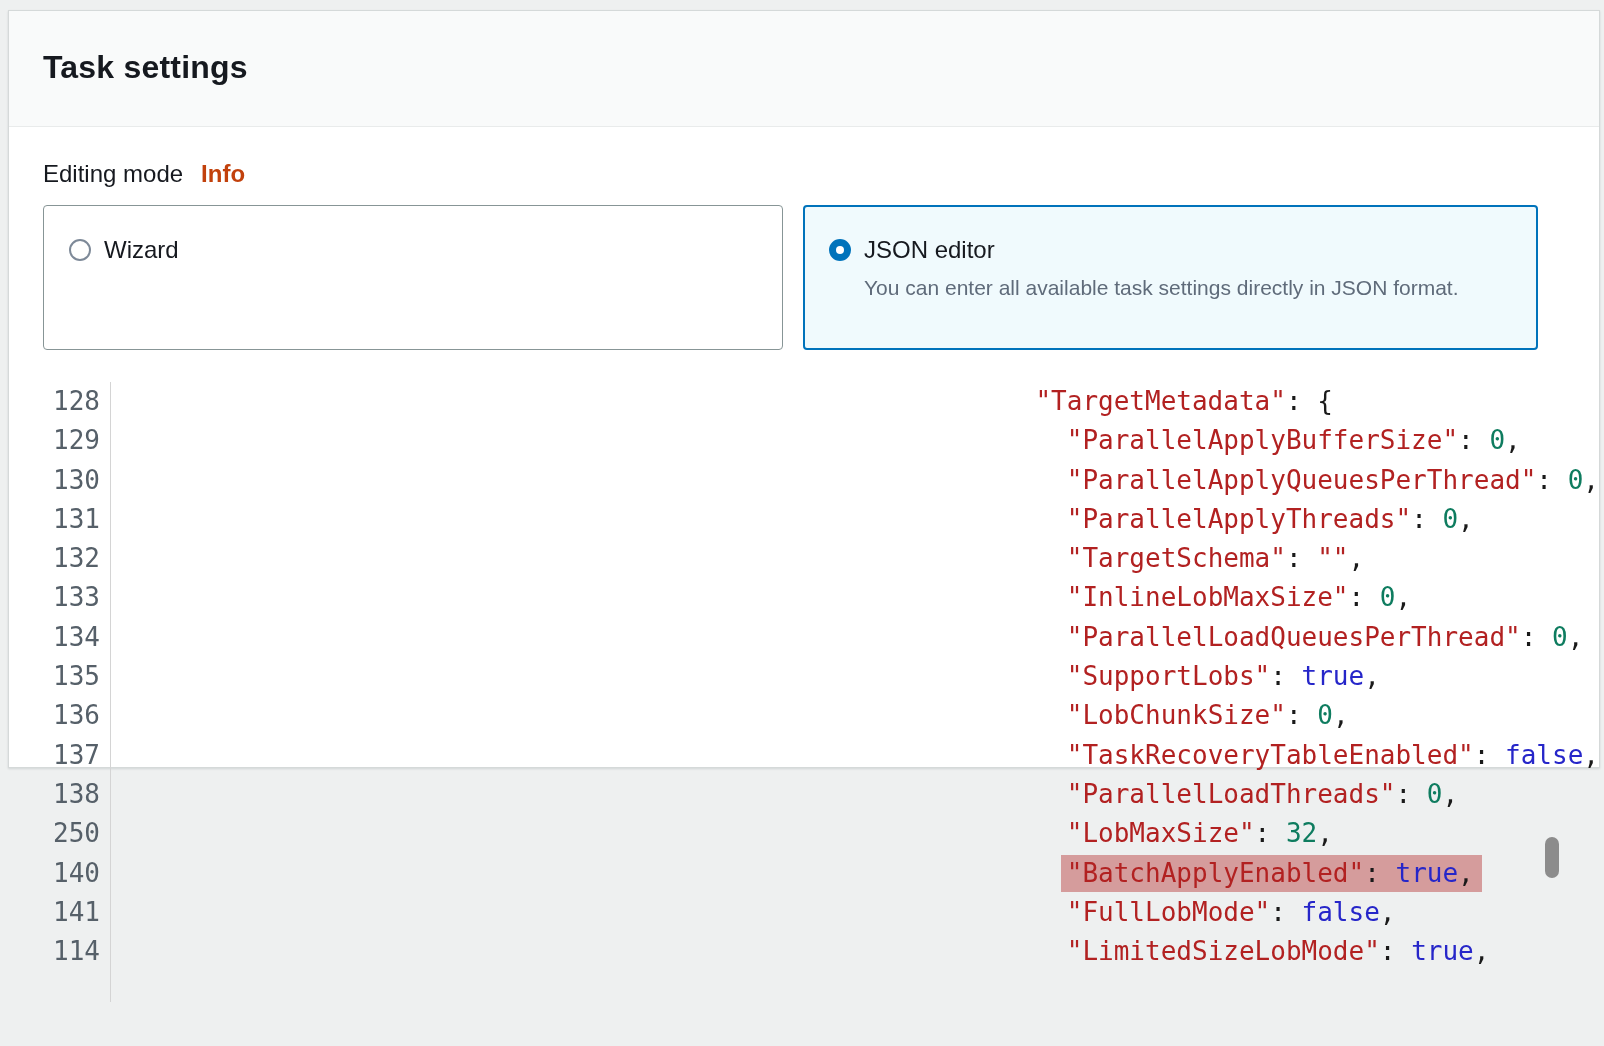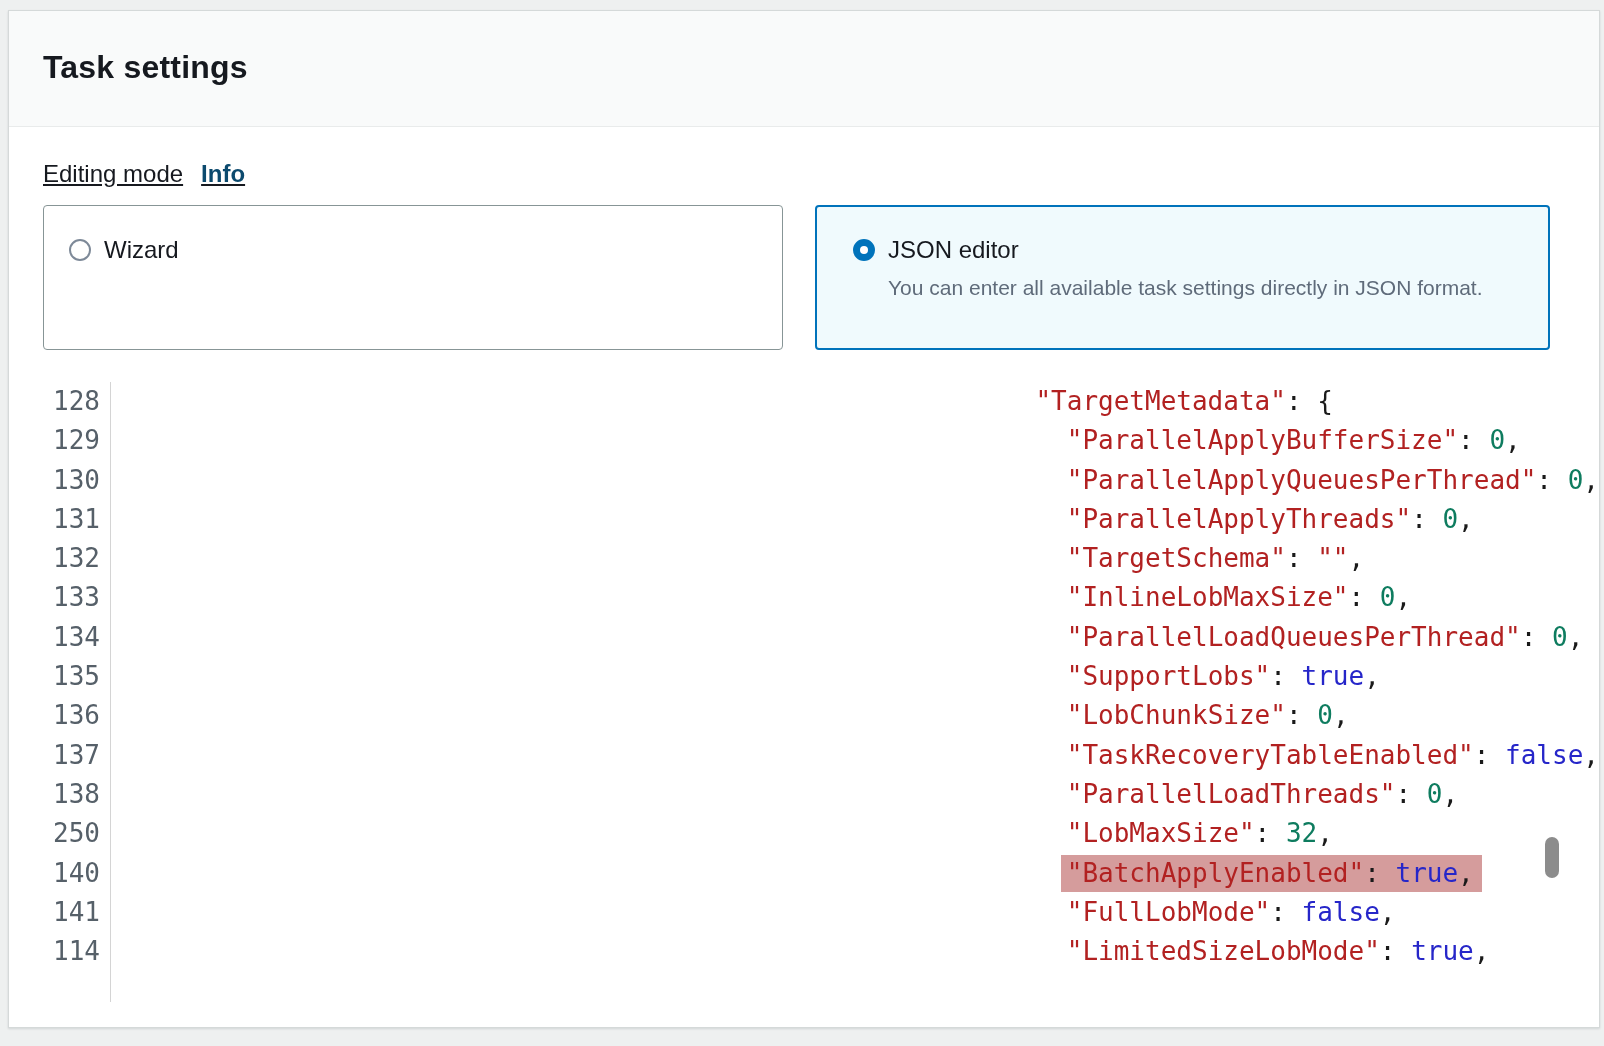--- a/index.html
+++ b/index.html
@@ -7,21 +7,21 @@
   body {
     background:#eef0f0;
     font-family:"Liberation Sans", sans-serif;
     color:#16191f;
     position:relative;
     overflow:hidden;
   }
   .card {
     position:absolute;
     left:8px; top:10px;
-    width:1592px; height:1018px;
+    width:1592px; height:758px;
     background:#ffffff;
     border:1px solid #d5d9d9;
     box-shadow:0 1px 2px rgba(0,28,36,0.12);
   }
   .card-header {
     height:116px;
     background:#f9fafa;
     border-bottom:1px solid #e9ebeb;
     padding:38px 0 0 34px;
   }
@@ -31,25 +31,24 @@
     color:#16191f;
     letter-spacing:0.2px;
   }
   .card-body { padding:0 34px; }
   .editing-row {
     margin-top:33px;
     display:flex;
     align-items:baseline;
     gap:18px;
     font-size:24px;
-    text-decoration:underline;
   }
   .editing-label { color:#16191f; }
   .info-link {
-    color:#0c4a6e;
+    color:#c2410c;
     font-weight:700;
     text-decoration:none;
     cursor:pointer;
   }
   .tiles {
     margin-top:17px;
     display:flex;
     gap:20px;
   }
   .tile {
@@ -57,22 +56,21 @@
     border-radius:4px;
     padding:30px 24px 0 25px;
     background:#ffffff;
     border:1px solid #879596;
   }
   .tile.wizard { width:740px; }
   .tile.selected {
     width:735px;
     border:2px solid #0073bb;
     background:#f0fafd;
-    padding:29px 23px 0 36px;
-    margin-left:12px;
+    padding:29px 23px 0 24px;
   }
   .tile-top {
     display:flex;
     align-items:center;
     gap:13px;
   }
   .radio {
     width:22px; height:22px;
     border-radius:50%;
     flex:0 0 22px;

